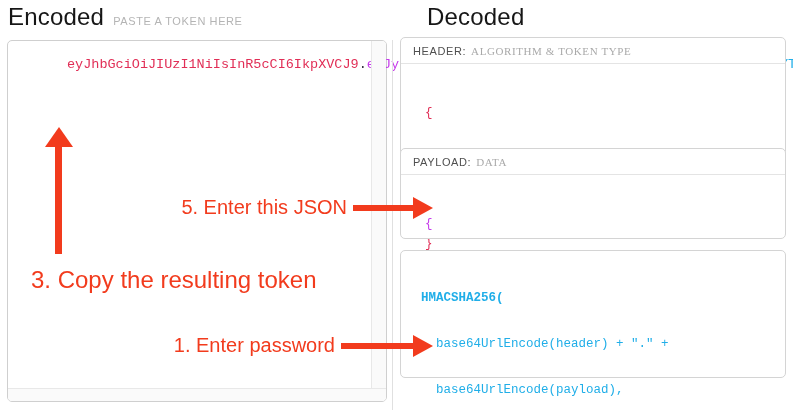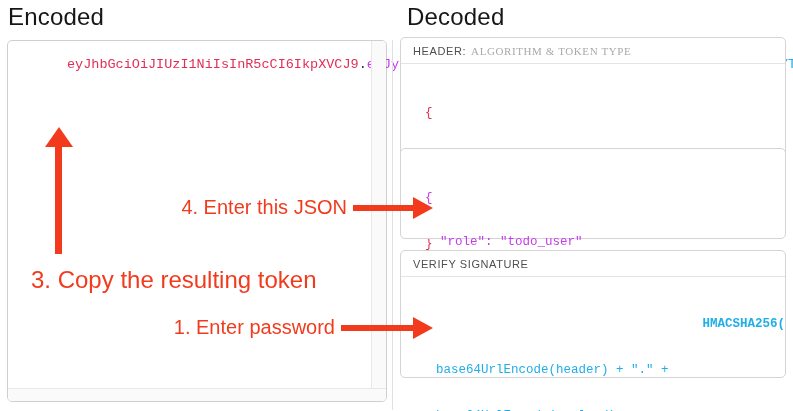--- a/index.html
+++ b/index.html
@@ -34,99 +34,101 @@
   .section-label { display:flex; gap:5px; padding:7px 12px 6px 12px;
                    border-bottom:1px solid #e4e4e4; font-size:11px; letter-spacing:.6px; }
   .label-strong { color:#4f4f4f; } .label-muted { color:#a9a9a9;font-family:Liberation Serif, serif; }
   .mono { font-family:"Liberation Mono","DejaVu Sans Mono",monospace; white-space:pre; }
   .json-content { padding:13px 0 0 24px; font-size:12.5px; line-height:14.5px; }
   .json-red { color:#e12e56; } .json-purple { color:#c63beb; }
   .caret { display:inline-block; width:1px; height:13px; background:#111; vertical-align:-2px; }
 
   .verify-content { padding:10px 0 0 20px; font-size:12.5px; color:#20aee8; }
   .verify-line { line-height:18px; }
-  .verify-fn { font-weight:700;text-align:right; }
+  .verify-fn { font-weight:700; }
 
   
   .ann-text { position:absolute; color:#f23b1d; font-size:24px; white-space:nowrap; }
   .ann-row { position:absolute; display:flex; align-items:center; }
   .ann-row .ann-text-inline { color:#f23b1d; font-size:20px; white-space:nowrap; }
   .shaft-h { height:6px; background:#f23b1d; margin-left:6px; }
   .head-right { width:0; height:0; border-top:11px solid transparent;
                 border-bottom:11px solid transparent; border-left:20px solid #f23b1d; }
   .up-arrow-shaft { position:absolute; left:55px; top:146px; width:7px; height:108px; background:#f23b1d; }
   .up-arrow-head { position:absolute; left:45px; top:127px; width:0; height:0;
                    border-left:14px solid transparent; border-right:14px solid transparent;
                    border-bottom:20px solid #f23b1d; }
 </style>
 </head>
 <body>
 
 <div id="app">
 
   <div class="col-title-row" style="left:8px;">
     <span class="col-title">Encoded</span>
+    <span class="col-subtitle">PASTE A TOKEN HERE</span>
   </div>
 
   <div class="token-box">
     <div class="token-text mono"><span class="tok-h">eyJhbGciOiJIUzI1NiIsInR5cCI6IkpXVCJ9</span><span class="tok-dot">.</span><span class="tok-p">eyJyb2xlIjoidG9kb191c2VyIn0</span><span class="tok-dot">.</span><span class="tok-s">IF9PKgLZ_XA70Uz5vm0OxrqYTCQdXxBA0Oz4uK8lBqM</span></div>
     <div class="vtrack"></div>
     <div class="htrack"></div>
   </div>
 
   <div class="col-divider"></div>
 
-  <div class="col-title-row" style="left:407px;">
+  <div class="col-title-row" style="left:427px;">
     <span class="col-title">Decoded</span>
   </div>
 
   <div class="section-box" style="top:37px; height:119px;">
     <div class="section-label">
       <span class="label-strong">HEADER:</span>
       <span class="label-muted">ALGORITHM &amp; TOKEN TYPE</span>
     </div>
     <div class="json-content mono json-red">
       <div>{</div>
       <div>  "alg": "HS256",</div>
       <div>  "typ": "JWT"</div>
       <div>}</div>
     </div>
   </div>
 
   <div class="section-box" style="top:148px; height:91px;">
+    <div class="section-label">
+      <span class="label-strong">PAYLOAD:</span>
+      <span class="label-muted">DATA</span>
+    </div>
     <div class="json-content mono json-purple">
       <div>{</div>
       <div>  "role": "todo_user"</div>
       <div><span>}</span><span class="caret"></span></div>
     </div>
   </div>
 
   <div class="section-box" style="top:250px; height:128px;">
-    <div class="section-label">
-      <span class="label-strong">VERIFY SIGNATURE</span>
-    </div>
     <div class="verify-content mono">
       <div class="verify-line verify-fn">HMACSHA256(</div>
       <div class="verify-line">  base64UrlEncode(header) + "." +</div>
       <div class="verify-line">  base64UrlEncode(payload),</div>
       
       
     </div>
   </div>
 
   <div class="up-arrow-head"></div>
   <div class="up-arrow-shaft"></div>
 
   <div class="ann-text" style="left:31px; top:266px;">3. Copy the resulting token</div>
 
   <div class="ann-row" style="right:360px; top:196px;">
-    <span class="ann-text-inline">4. Enter this JSON</span>
+    <span class="ann-text-inline">5. Enter this JSON</span>
     <span class="shaft-h" style="width:60px;"></span>
     <span class="head-right"></span>
   </div>
 
-  <div class="ann-row" style="right:360px; top:316px;">
+  <div class="ann-row" style="right:360px; top:334px;">
     <span class="ann-text-inline">1. Enter password</span>
     <span class="shaft-h" style="width:72px;"></span>
     <span class="head-right"></span>
   </div>
 
 </div>
 
 </body></html>

